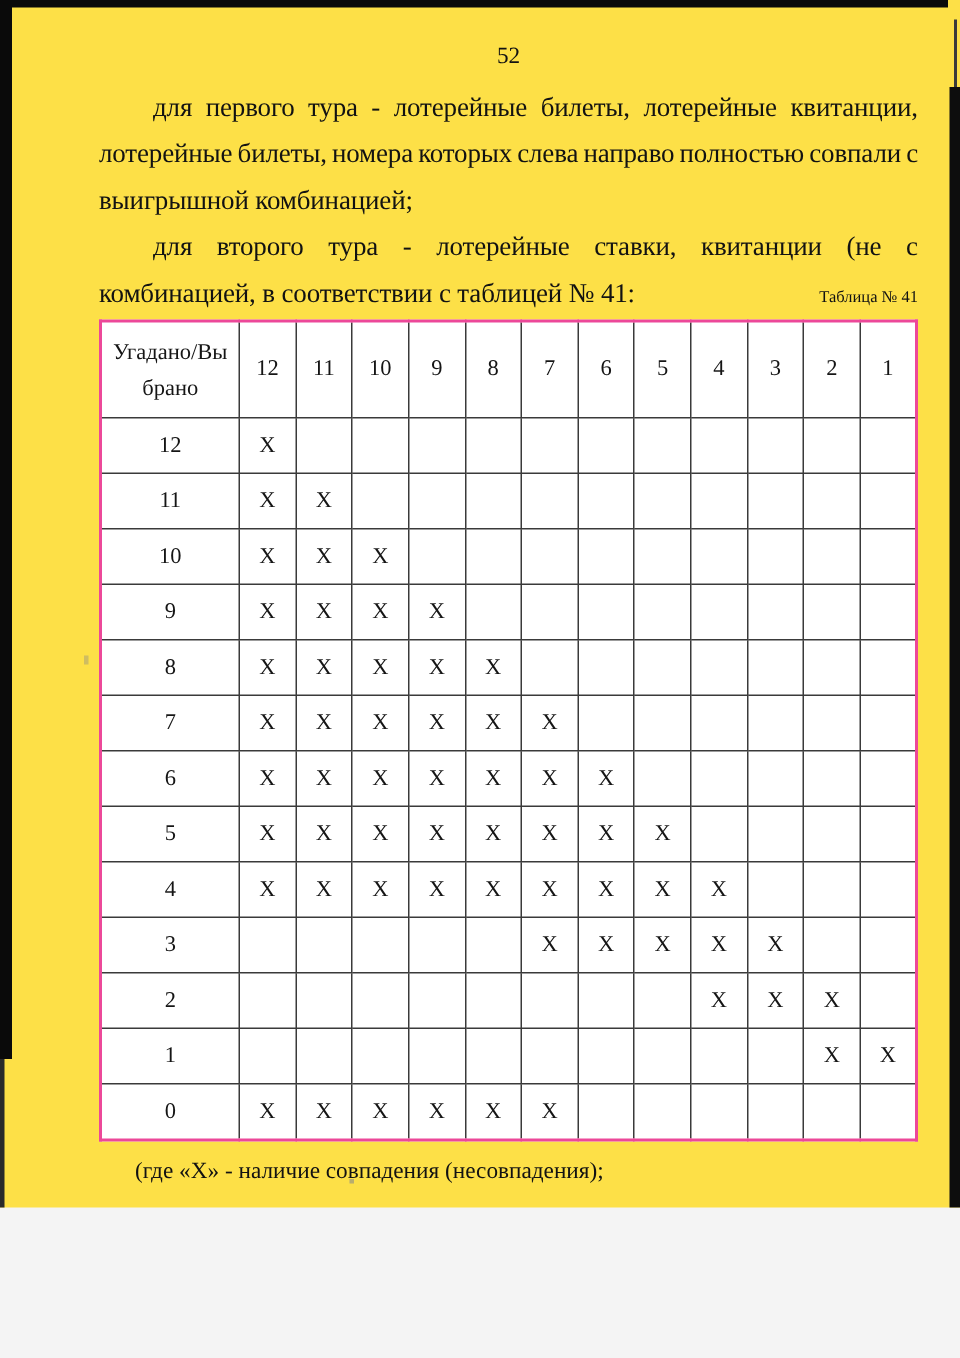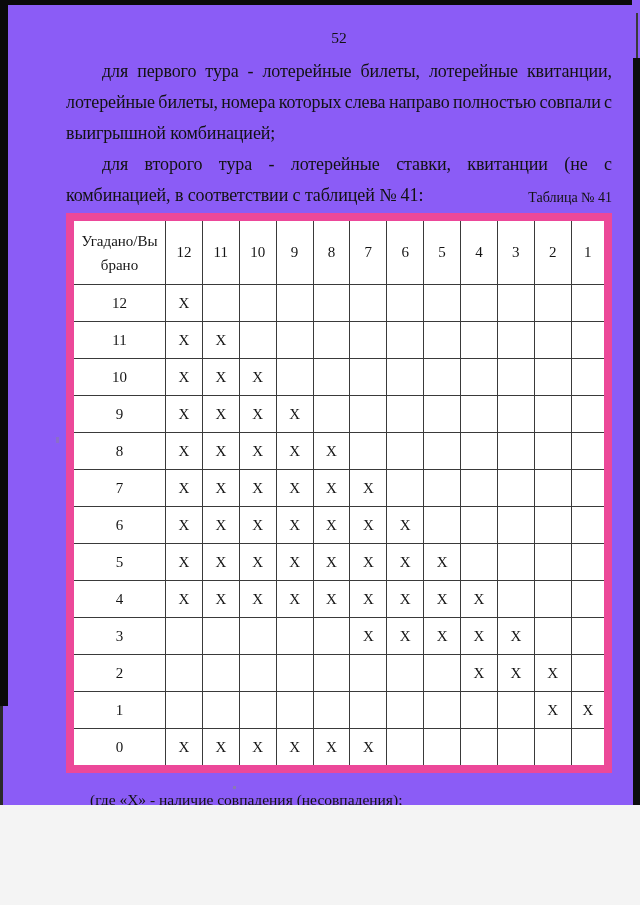--- a/index.html
+++ b/index.html
@@ -1,17 +1,17 @@
 <!DOCTYPE html>
 <html><head>
 <meta charset="utf-8">
 <style>
   html,body{margin:0;padding:0;}
   body{width:640px;height:905px;background:#f4f4f4;font-family:"Liberation Serif","DejaVu Serif",serif;}
-  .page{position:relative;width:640px;height:805px;background:#8b5cf6;overflow:hidden;color:#121212;}
+  .page{position:relative;width:640px;height:805px;background:#fde047;overflow:hidden;color:#121212;}
 
   
   .artifact{position:absolute;pointer-events:none;}
   .bar-left-1{left:0;top:0;width:8px;height:706px;background:#0a0a0a;}
   .bar-left-2{left:0;top:706px;width:3px;height:106px;background:#2a2a2a;}
   .bar-top{left:0;top:0;width:632px;height:5px;background:#0a0a0a;}
   .bar-right-thin{left:636px;top:13px;width:2px;height:48px;background:#3a3a3a;}
   .bar-right{left:633px;top:58px;width:7px;height:845px;background:#0d0d0d;}
   .bar-bottom-1{left:0;top:896px;width:452px;height:7px;background:#111;}
   .bar-bottom-2{left:452px;top:897px;width:46px;height:5px;background:#555;}
@@ -19,28 +19,28 @@
   .speck{position:absolute;background:#8a8a8a;}
 
   
   .pagenum{position:absolute;left:66px;top:28px;width:546px;text-align:center;font-size:15.5px;line-height:20px;}
   .para{position:absolute;left:66px;width:546px;font-size:18px;letter-spacing:-0.1px;}
   .para1{top:56px;}
   .para2{top:149px;}
   .textline{height:31px;line-height:31px;white-space:pre;}
   .jflex{display:flex;justify-content:space-between;}
   .indent{padding-left:36px;}
-  .caption{position:absolute;left:66px;top:188px;width:546px;text-align:right;font-size:14px;line-height:20px;}
-  .footnote{position:absolute;left:90px;top:789px;font-size:15.5px;line-height:21px;}
+  .caption{position:absolute;left:66px;top:188px;width:546px;text-align:right;font-size:11px;line-height:20px;}
+  .footnote{position:absolute;left:90px;top:770px;font-size:15.5px;line-height:21px;}
 
   
   table.match{position:absolute;left:66px;top:213px;width:546px;border-collapse:collapse;table-layout:fixed;background:#fff;}
   table.match td,table.match th{border:1px solid #3a3a3a;text-align:center;vertical-align:middle;
     font-size:15px;font-weight:normal;color:#151515;padding:0;}
-  table.match{border:8px solid #ec4899;}
+  table.match{border:2px solid #ec4899;}
   td.corner{width:91px;height:63px;line-height:24px;font-size:15px;}
   tr.hdr td{height:63px;}
   tr.datarow td{height:36px;}
 </style>
 </head>
 <body>
 
 <div class="page">
 
   <div class="artifact bar-left-1"></div>

